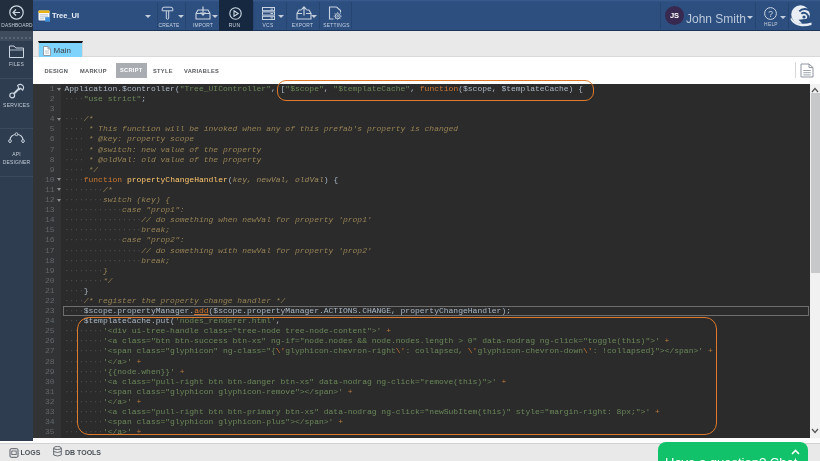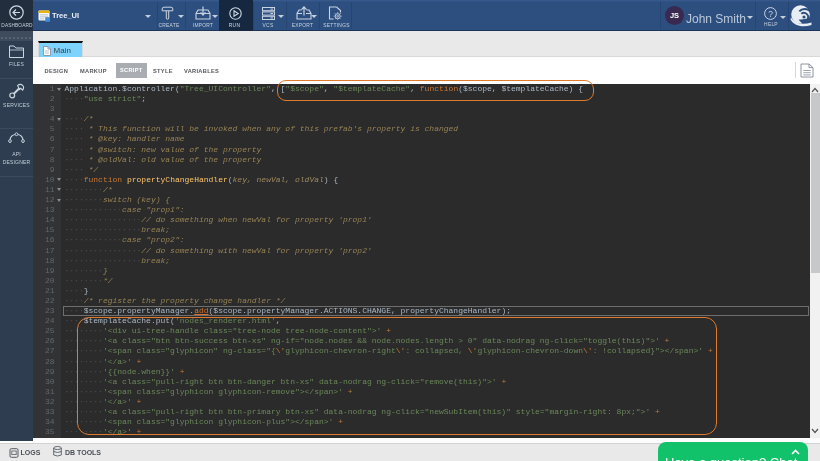--- a/index.html
+++ b/index.html
@@ -244,21 +244,21 @@
 <div class="fold" style="top:33.8px"></div>
 <div class="fold" style="top:94.3px"></div>
 <div class="fold" style="top:104.4px"></div>
 <div class="fold" style="top:114.5px"></div>
 <div id="activeline"></div>
 <div id="code">Application.$controller(<span class="s">"Tree_UIController"</span>, [<span class="s">"$scope"</span>, <span class="s">"$templateCache"</span>, <span class="k">function</span>($scope, $templateCache) {
 <span class="d">····</span><span class="s">"use strict"</span>;
 
 <span class="d">····</span><span class="c">/*</span>
 <span class="d">····</span><span class="c"> * This function will be invoked when any of this prefab's property is changed</span>
-<span class="d">····</span><span class="c"> * @key: handler name</span>
+<span class="d">····</span><span class="c"> * @key: property scope</span>
 <span class="d">····</span><span class="c"> * @switch: new value of the property</span>
 <span class="d">····</span><span class="c"> * @oldVal: old value of the property</span>
 <span class="d">····</span><span class="c"> */</span>
 <span class="d">····</span><span class="k">function</span> <span class="f">propertyChangeHandler</span>(<span class="p">key, newVal, oldVal</span>) {
 <span class="d">········</span><span class="c">/*</span>
 <span class="d">········</span><span class="c">switch (key) {</span>
 <span class="d">············</span><span class="c">case "prop1":</span>
 <span class="d">················</span><span class="c">// do something when newVal for property 'prop1'</span>
 <span class="d">················</span><span class="c">break;</span>
 <span class="d">············</span><span class="c">case "prop2":</span>

